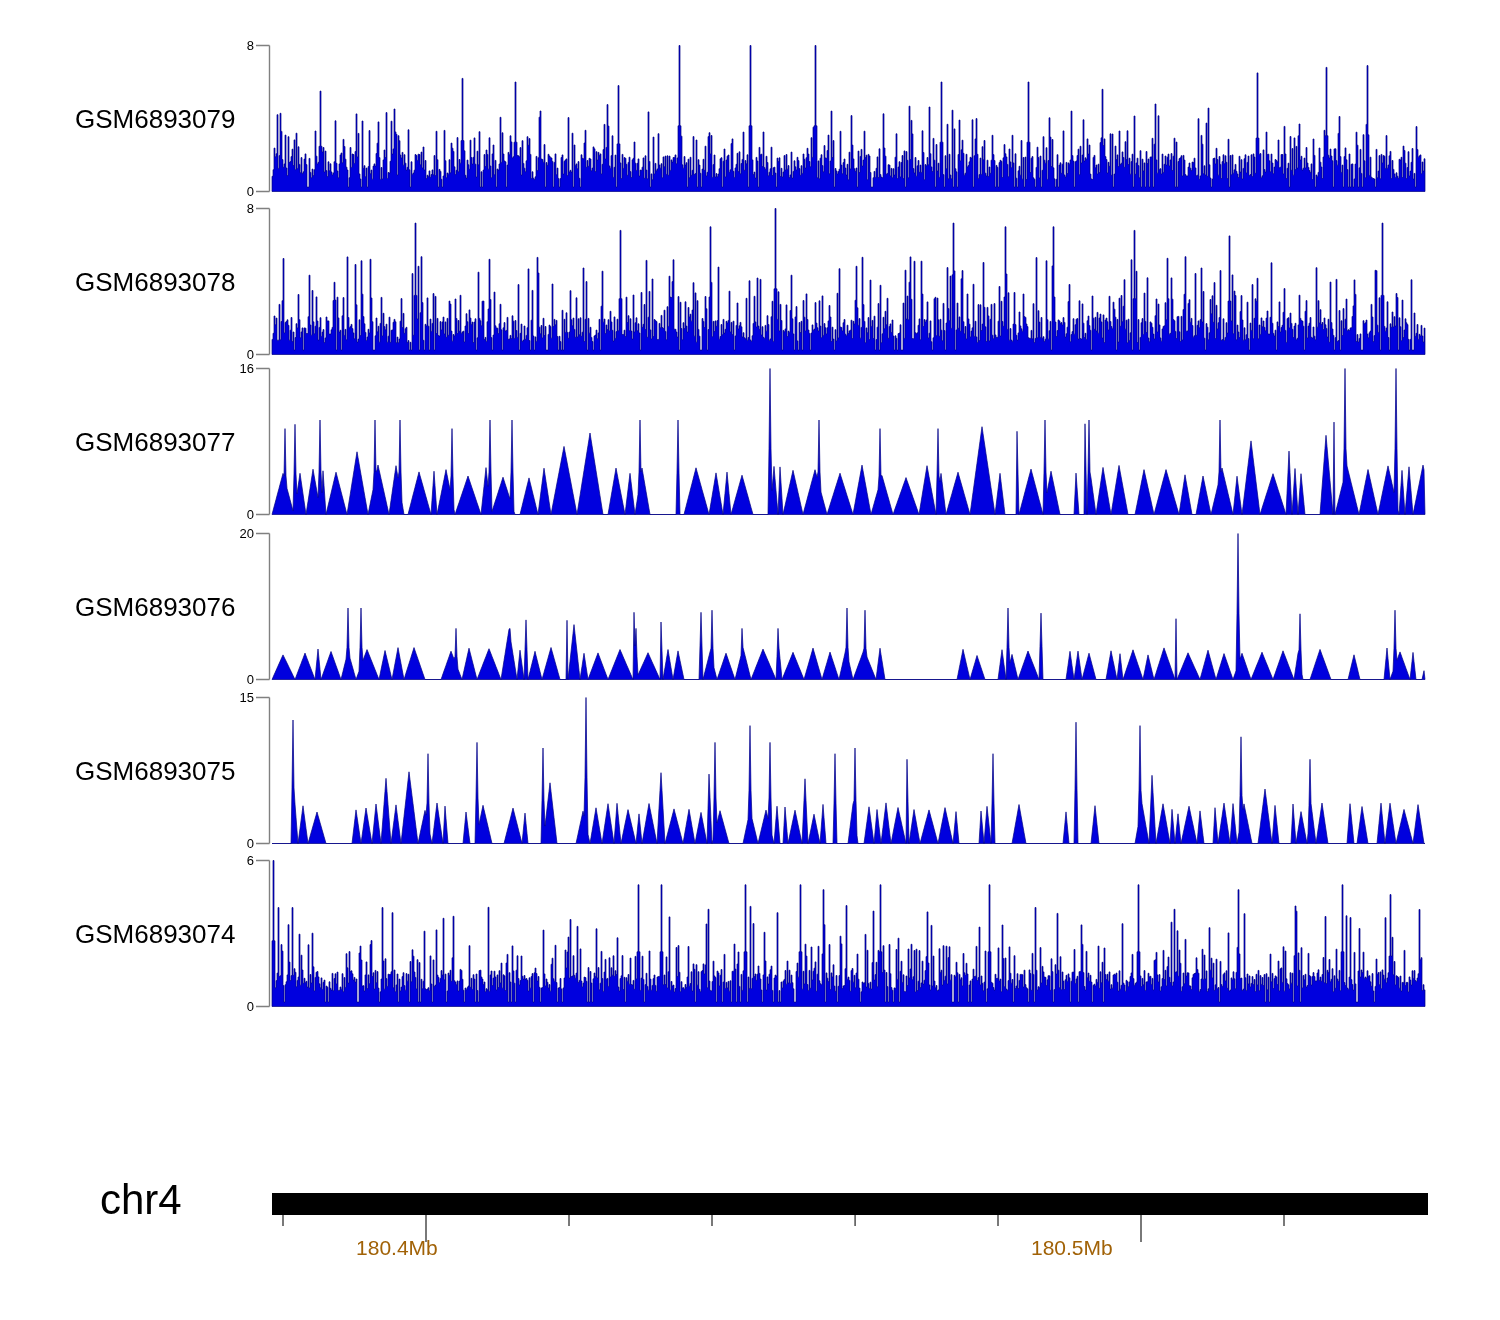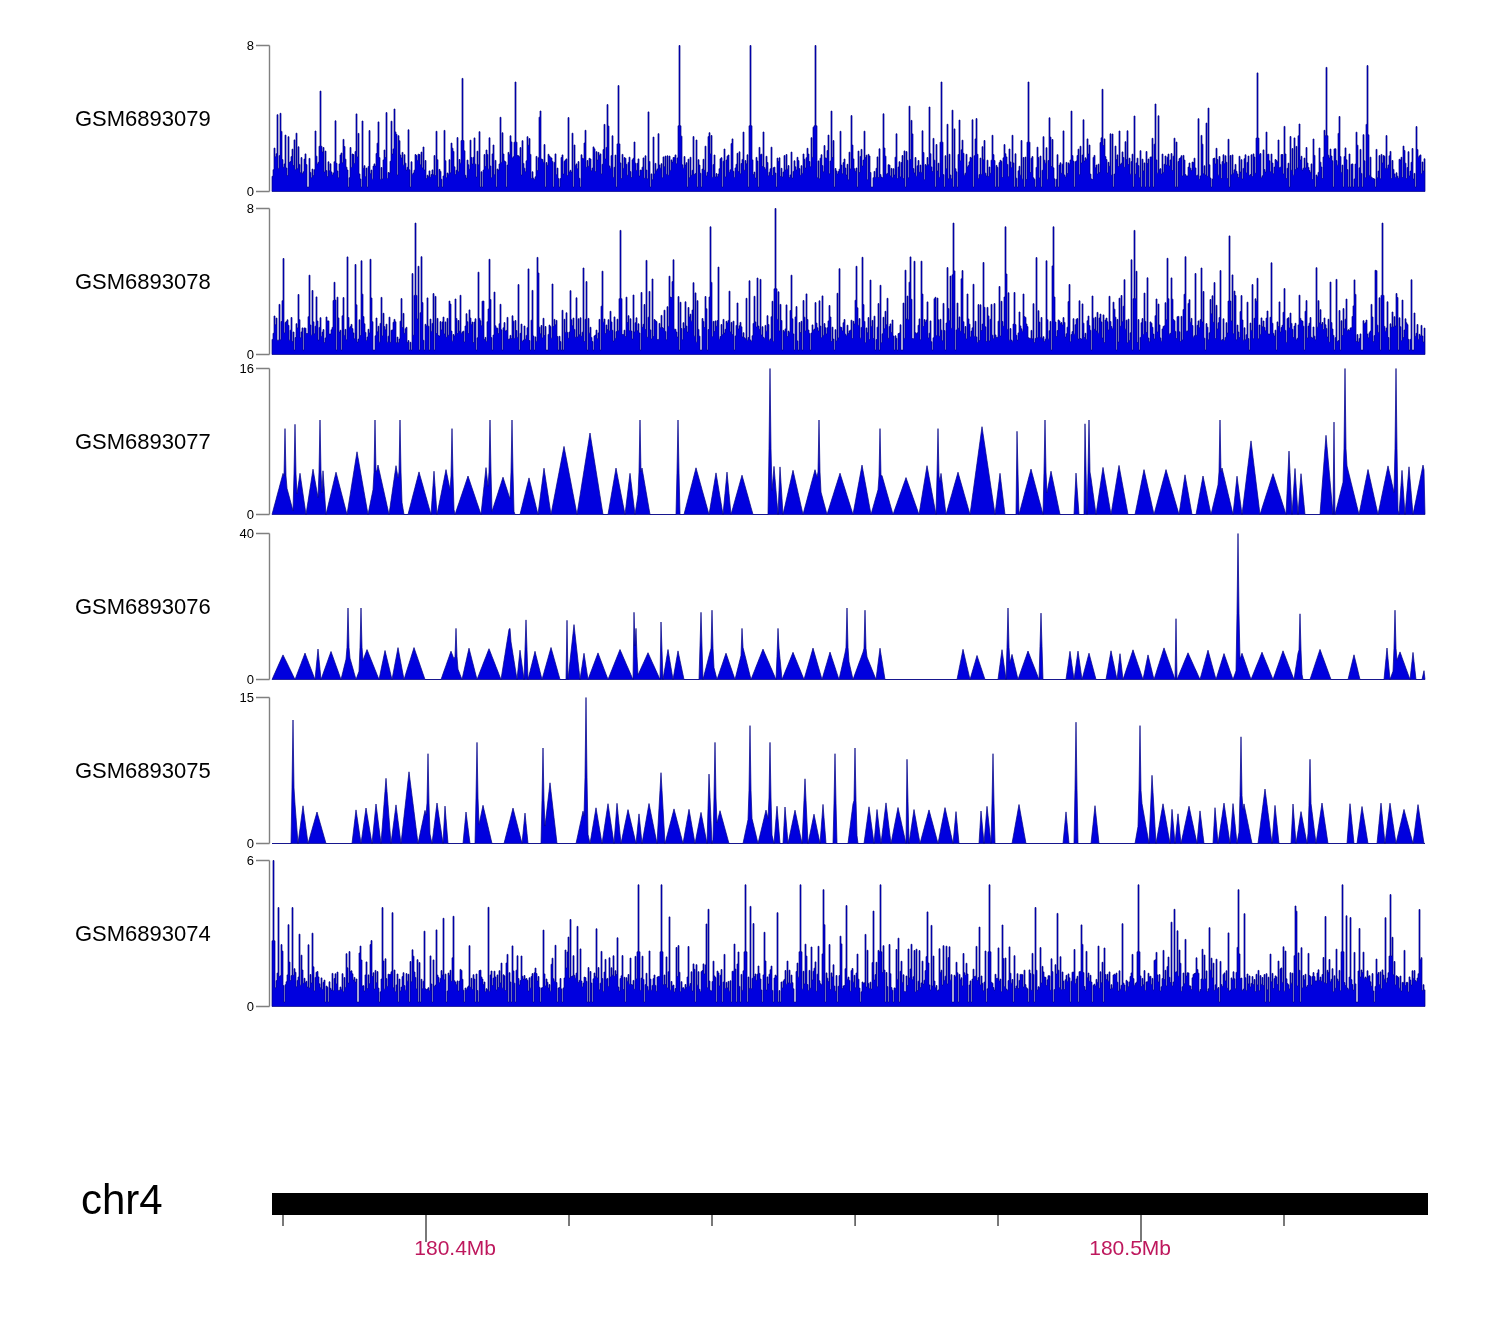--- a/index.html
+++ b/index.html
@@ -3,38 +3,38 @@
 <meta charset="utf-8">
 <style>
   html,body{margin:0;padding:0;background:#ffffff;}
   .canvas{
     position:relative; width:1500px; height:1320px; background:#ffffff;
     font-family:"Liberation Sans", sans-serif; color:#000; overflow:hidden;
   }
   .track{position:absolute; left:0; width:1500px; height:149px;}
   .tlabel{
     position:absolute; left:75px; top:50%; transform:translateY(-50%);
-    font-size:22px; color:#000; white-space:nowrap;
+    font-size:26px; color:#000; white-space:nowrap;
   }
   .ylab{
     position:absolute; left:208px; width:46px; text-align:right;
     font-size:13px; line-height:15px; color:#000;
   }
   .ymax{top:-6px;}
   .ymin{top:140px;}
   .plot{position:absolute; left:253px; top:0;}
   .ruler{position:absolute; left:0; top:1178px; width:1500px; height:110px;}
   .chrom{
-    position:absolute; left:81px; top:0; font-size:42px; line-height:44px; color:#000;
+    position:absolute; left:100px; top:0; font-size:42px; line-height:44px; color:#000;
   }
   .ideo{position:absolute; left:272px; top:15px; width:1156px; height:22px;}
   .rticks{position:absolute; left:253px; top:37px;}
   .coordlab{
-    position:absolute; top:58px; width:140px; text-align:right;
-    font-size:21px; color:#be185d; white-space:nowrap;
+    position:absolute; top:58px; width:140px; text-align:left;
+    font-size:21px; color:#a16207; white-space:nowrap;
   }
 </style>
 </head>
 <body>
 
 <div class="canvas">
 
   <div class="track" style="top:44px">
     <span class="tlabel">GSM6893079</span>
     <span class="ylab ymax">8</span>
@@ -60,21 +60,21 @@
     <span class="ylab ymax">16</span>
     <span class="ylab ymin">0</span>
     <svg class="plot" width="1175" height="149" viewBox="0 0 1175 149">
         <path d="M16.5,1.5 H3 M16.5,147.5 H3 M16.5,1.5 V147.5" stroke="#808080" stroke-width="1.4" fill="none"></path>
         <path d="M19,147.5L19,147.5L20,143.8L21,140.0L22,136.3L23,132.6L24,128.8L25,125.1L26,121.4L27,117.6L28,113.9L29,110.2L30,106.4L31,108.9L32,61.6L33,108.9L34,121.4L35,125.1L36,128.8L37,132.6L38,136.3L39,140.0L40,143.8L41,106.9L42,57.3L43,106.9L44,126.9L45,120.0L46,113.2L47,106.3L48,113.2L49,120.0L50,126.9L51,133.8L52,140.6L53,147.5L54,141.0L55,134.6L56,128.1L57,121.6L58,115.2L59,108.7L60,102.2L61,107.9L62,113.6L63,119.2L64,124.9L65,130.5L66,105.0L67,53.0L68,105.0L69,125.7L70,103.8L71,118.4L72,132.9L73,147.5L74,143.3L75,139.0L76,134.8L77,130.6L78,126.3L79,122.1L80,117.9L81,113.6L82,109.4L83,105.2L84,109.0L85,112.9L86,116.7L87,120.6L88,124.4L89,128.3L90,132.1L91,136.0L92,139.8L93,143.7L94,147.5L95,141.2L96,135.0L97,128.7L98,122.4L99,116.1L100,109.9L101,103.6L102,97.3L103,91.1L104,84.8L105,90.5L106,96.2L107,101.9L108,107.6L109,113.3L110,119.0L111,124.7L112,130.4L113,136.1L114,141.8L115,147.5L116,142.5L117,137.6L118,132.6L119,127.7L120,122.7L121,105.0L122,53.0L123,105.0L124,102.9L125,98.0L126,102.5L127,107.0L128,111.5L129,116.0L130,120.5L131,125.0L132,129.5L133,134.0L134,138.5L135,143.0L136,147.5L137,140.5L138,133.5L139,126.6L140,119.6L141,112.6L142,105.6L143,98.7L144,104.8L145,110.9L146,105.0L147,53.0L148,105.0L149,135.3L150,141.4L151,147.5L152,147.5L153,147.5L154,147.5L155,147.5L156,143.6L157,139.8L158,135.9L159,132.0L160,128.1L161,124.3L162,120.4L163,116.5L164,112.7L165,108.8L166,104.9L167,108.5L168,112.0L169,115.6L170,119.1L171,122.7L172,126.2L173,129.8L174,133.3L175,136.9L176,140.4L177,144.0L178,147.5L179,133.1L180,118.6L181,104.2L182,118.6L183,133.1L184,147.5L185,142.5L186,137.5L187,132.5L188,127.6L189,122.6L190,117.6L191,112.6L192,107.6L193,102.6L194,107.6L195,112.6L196,117.6L197,122.6L198,108.9L199,61.6L200,108.9L201,142.5L202,147.5L203,144.5L204,141.6L205,138.6L206,135.7L207,132.7L208,129.7L209,126.8L210,123.8L211,120.9L212,117.9L213,114.9L214,112.0L215,109.0L216,112.0L217,114.9L218,117.9L219,120.9L220,123.8L221,126.8L222,129.7L223,132.7L224,135.7L225,138.6L226,141.6L227,144.5L228,147.5L229,138.1L230,128.7L231,119.4L232,110.0L233,100.6L234,110.0L235,119.4L236,105.0L237,53.0L238,105.0L239,144.4L240,141.3L241,138.2L242,135.1L243,132.0L244,128.9L245,125.8L246,122.6L247,119.5L248,116.4L249,113.3L250,110.2L251,113.3L252,116.4L253,119.5L254,122.6L255,125.8L256,128.9L257,132.0L258,105.0L259,53.0L260,105.0L261,144.4L262,147.5L263,147.5L264,147.5L265,147.5L266,147.5L267,147.5L268,143.4L269,139.4L270,135.3L271,131.2L272,127.2L273,123.1L274,119.0L275,115.0L276,110.9L277,115.0L278,119.0L279,123.1L280,127.2L281,131.2L282,135.3L283,139.4L284,143.4L285,147.5L286,139.8L287,132.1L288,124.3L289,116.6L290,108.9L291,101.2L292,107.8L293,114.4L294,121.0L295,127.6L296,134.3L297,140.9L298,147.5L299,142.3L300,137.0L301,131.8L302,126.5L303,121.3L304,116.0L305,110.8L306,105.6L307,100.3L308,95.1L309,89.8L310,84.6L311,79.4L312,84.6L313,89.8L314,95.1L315,100.3L316,105.6L317,110.8L318,116.0L319,121.3L320,126.5L321,131.8L322,137.0L323,142.3L324,147.5L325,141.2L326,135.0L327,128.7L328,122.4L329,116.1L330,109.9L331,103.6L332,97.3L333,91.1L334,84.8L335,78.5L336,72.3L337,66.0L338,72.3L339,78.5L340,84.8L341,91.1L342,97.3L343,103.6L344,109.9L345,116.1L346,122.4L347,128.7L348,135.0L349,141.2L350,147.5L351,147.5L352,147.5L353,147.5L354,147.5L355,147.5L356,141.7L357,135.9L358,130.1L359,124.3L360,118.5L361,112.7L362,106.9L363,101.1L364,106.2L365,111.4L366,116.6L367,121.7L368,126.9L369,132.0L370,137.2L371,142.3L372,147.5L373,139.3L374,131.0L375,122.8L376,114.5L377,106.3L378,114.5L379,122.8L380,131.0L381,139.3L382,147.5L383,140.9L384,134.2L385,127.6L386,105.0L387,53.0L388,105.0L389,101.0L390,106.8L391,112.6L392,118.4L393,124.3L394,130.1L395,135.9L396,141.7L397,147.5L398,147.5L399,147.5L400,147.5L401,147.5L402,147.5L403,147.5L404,147.5L405,147.5L406,147.5L407,147.5L408,147.5L409,147.5L410,147.5L411,147.5L412,147.5L413,147.5L414,147.5L415,147.5L416,147.5L417,147.5L418,147.5L419,147.5L420,147.5L421,147.5L422,147.5L423,147.5L424,105.0L425,53.0L426,105.0L427,147.5L428,147.5L429,147.5L430,147.5L431,147.5L432,143.6L433,139.7L434,135.8L435,131.9L436,128.1L437,124.2L438,120.3L439,116.4L440,112.5L441,108.6L442,104.7L443,100.8L444,104.4L445,108.0L446,111.6L447,115.2L448,118.8L449,122.4L450,126.0L451,129.6L452,133.1L453,136.7L454,140.3L455,143.9L456,147.5L457,141.6L458,135.6L459,129.7L460,123.7L461,117.8L462,111.8L463,105.9L464,111.8L465,117.8L466,123.7L467,129.7L468,135.6L469,141.6L470,147.5L471,136.9L472,126.3L473,115.7L474,105.1L475,115.7L476,126.3L477,136.9L478,147.5L479,143.9L480,140.4L481,136.8L482,133.2L483,129.6L484,126.1L485,122.5L486,118.9L487,115.3L488,111.8L489,108.2L490,111.8L491,115.3L492,118.9L493,122.5L494,126.1L495,129.6L496,133.2L497,136.8L498,140.4L499,143.9L500,147.5L501,147.5L502,147.5L503,147.5L504,147.5L505,147.5L506,147.5L507,147.5L508,147.5L509,147.5L510,147.5L511,147.5L512,147.5L513,147.5L514,147.5L515,147.5L516,81.8L517,1.5L518,81.8L519,123.5L520,111.4L521,99.4L522,111.4L523,123.5L524,135.5L525,147.5L526,123.7L527,99.9L528,115.7L529,131.6L530,147.5L531,143.1L532,138.7L533,134.2L534,129.8L535,125.4L536,121.0L537,116.6L538,112.2L539,107.7L540,103.3L541,107.7L542,112.2L543,116.6L544,121.0L545,125.4L546,129.8L547,134.2L548,138.7L549,143.1L550,147.5L551,143.8L552,140.0L553,136.3L554,132.6L555,128.8L556,125.1L557,121.4L558,117.6L559,113.9L560,110.2L561,106.5L562,102.7L563,106.5L564,110.2L565,105.0L566,53.0L567,105.0L568,125.1L569,128.8L570,132.6L571,136.3L572,140.0L573,143.8L574,147.5L575,144.3L576,141.2L577,138.0L578,134.8L579,131.6L580,128.5L581,125.3L582,122.1L583,118.9L584,115.8L585,112.6L586,109.4L587,106.2L588,109.4L589,112.6L590,115.8L591,118.9L592,122.1L593,125.3L594,128.5L595,131.6L596,134.8L597,138.0L598,141.2L599,144.3L600,147.5L601,142.0L602,136.5L603,131.0L604,125.5L605,120.0L606,114.6L607,109.1L608,103.6L609,98.1L610,103.6L611,109.1L612,114.6L613,120.0L614,125.5L615,131.0L616,136.5L617,142.0L618,147.5L619,144.0L620,140.4L621,136.9L622,133.3L623,129.8L624,126.3L625,122.7L626,108.9L627,61.6L628,108.9L629,108.5L630,112.1L631,115.6L632,119.2L633,122.7L634,126.3L635,129.8L636,133.3L637,136.9L638,140.4L639,144.0L640,147.5L641,144.7L642,141.8L643,139.0L644,136.2L645,133.3L646,130.5L647,127.6L648,124.8L649,122.0L650,119.1L651,116.3L652,113.5L653,110.6L654,113.5L655,116.3L656,119.1L657,122.0L658,124.8L659,127.6L660,130.5L661,133.3L662,136.2L663,139.0L664,141.8L665,144.7L666,147.5L667,141.4L668,135.3L669,129.2L670,123.1L671,117.0L672,110.9L673,104.8L674,98.7L675,104.1L676,109.6L677,115.0L678,120.4L679,125.8L680,131.2L681,136.7L682,142.1L683,147.5L684,108.9L685,61.6L686,108.9L687,114.6L688,106.4L689,114.6L690,122.8L691,131.1L692,139.3L693,147.5L694,144.0L695,140.5L696,136.9L697,133.4L698,129.9L699,126.4L700,122.8L701,119.3L702,115.8L703,112.3L704,108.8L705,105.2L706,108.8L707,112.3L708,115.8L709,119.3L710,122.8L711,126.4L712,129.9L713,133.4L714,136.9L715,140.5L716,144.0L717,147.5L718,140.2L719,132.9L720,125.5L721,118.2L722,110.9L723,103.6L724,96.3L725,89.0L726,81.6L727,74.3L728,67.0L729,59.7L730,66.4L731,73.2L732,79.9L733,86.7L734,93.5L735,100.2L736,107.0L737,113.7L738,120.5L739,127.2L740,134.0L741,140.7L742,147.5L743,139.3L744,131.0L745,122.8L746,114.6L747,106.3L748,114.6L749,122.8L750,131.0L751,139.3L752,147.5L753,147.5L754,147.5L755,147.5L756,147.5L757,147.5L758,147.5L759,147.5L760,147.5L761,147.5L762,147.5L763,147.5L764,64.3L765,105.9L766,147.5L767,143.7L768,139.9L769,136.1L770,132.4L771,128.6L772,124.8L773,121.0L774,117.2L775,113.4L776,109.6L777,105.9L778,102.1L779,105.9L780,109.6L781,113.4L782,117.2L783,121.0L784,124.8L785,128.6L786,132.4L787,136.1L788,139.9L789,143.7L790,147.5L791,105.0L792,53.0L793,105.0L794,125.9L795,120.5L796,115.1L797,109.7L798,104.2L799,109.1L800,113.9L801,118.7L802,123.5L803,128.3L804,133.1L805,137.9L806,142.7L807,147.5L808,147.5L809,147.5L810,147.5L811,147.5L812,147.5L813,147.5L814,147.5L815,147.5L816,147.5L817,147.5L818,147.5L819,147.5L820,147.5L821,147.5L822,126.8L823,106.1L824,119.9L825,133.7L826,147.5L827,147.5L828,147.5L829,147.5L830,147.5L831,147.5L832,56.8L833,102.2L834,147.5L835,105.0L836,53.0L837,105.0L838,111.0L839,118.3L840,125.6L841,132.9L842,140.2L843,147.5L844,140.8L845,134.0L846,127.3L847,120.6L848,113.8L849,107.1L850,100.4L851,106.3L852,112.2L853,118.0L854,123.9L855,129.8L856,135.7L857,141.6L858,147.5L859,141.4L860,135.2L861,129.1L862,123.0L863,116.8L864,110.7L865,104.6L866,98.4L867,103.9L868,109.3L869,114.8L870,120.2L871,125.7L872,131.1L873,136.6L874,142.0L875,147.5L876,147.5L877,147.5L878,147.5L879,147.5L880,147.5L881,147.5L882,147.5L883,142.5L884,137.5L885,132.5L886,127.6L887,122.6L888,117.6L889,112.6L890,107.6L891,102.6L892,107.1L893,111.6L894,116.1L895,120.6L896,125.1L897,129.6L898,134.0L899,138.5L900,143.0L901,147.5L902,143.8L903,140.0L904,136.3L905,132.5L906,128.8L907,125.1L908,121.3L909,117.6L910,113.8L911,110.1L912,106.4L913,102.6L914,106.1L915,109.5L916,113.0L917,116.4L918,119.9L919,123.3L920,126.8L921,130.2L922,133.7L923,137.1L924,140.6L925,144.0L926,147.5L927,140.9L928,134.3L929,127.7L930,121.1L931,114.5L932,107.8L933,113.5L934,119.2L935,124.8L936,130.5L937,136.2L938,141.8L939,147.5L940,147.5L941,147.5L942,147.5L943,147.5L944,142.0L945,136.5L946,131.0L947,125.5L948,120.0L949,114.5L950,109.0L951,113.8L952,118.6L953,123.4L954,128.2L955,133.1L956,137.9L957,142.7L958,147.5L959,143.3L960,139.0L961,134.8L962,130.6L963,126.4L964,122.1L965,117.9L966,105.0L967,53.0L968,105.0L969,101.0L970,105.2L971,109.4L972,113.7L973,117.9L974,122.1L975,126.4L976,130.6L977,134.8L978,139.0L979,143.3L980,147.5L981,137.9L982,128.4L983,118.8L984,109.2L985,116.9L986,124.5L987,132.2L988,139.8L989,147.5L990,139.3L991,131.1L992,123.0L993,114.8L994,106.6L995,98.4L996,90.2L997,82.0L998,73.9L999,82.0L1000,90.2L1001,98.4L1002,106.6L1003,114.8L1004,123.0L1005,131.1L1006,139.3L1007,147.5L1008,144.4L1009,141.2L1010,138.1L1011,134.9L1012,131.8L1013,128.6L1014,125.5L1015,122.4L1016,119.2L1017,116.1L1018,112.9L1019,109.8L1020,106.7L1021,109.8L1022,112.9L1023,116.1L1024,119.2L1025,122.4L1026,125.5L1027,128.6L1028,131.8L1029,134.9L1030,138.1L1031,141.2L1032,144.4L1033,147.5L1034,126.4L1035,105.3L1036,84.1L1037,105.3L1038,126.4L1039,147.5L1040,132.2L1041,116.9L1042,101.5L1043,116.9L1044,132.2L1045,147.5L1046,133.9L1047,120.3L1048,106.7L1049,116.9L1050,127.1L1051,137.3L1052,147.5L1053,147.5L1054,147.5L1055,147.5L1056,147.5L1057,147.5L1058,147.5L1059,147.5L1060,147.5L1061,147.5L1062,147.5L1063,147.5L1064,147.5L1065,147.5L1066,147.5L1067,147.5L1068,134.3L1069,121.1L1070,107.9L1071,94.7L1072,81.5L1073,68.3L1074,79.6L1075,90.9L1076,102.2L1077,113.5L1078,124.9L1079,136.2L1080,147.5L1081,55.1L1082,147.5L1083,143.5L1084,139.4L1085,135.4L1086,131.3L1087,127.3L1088,123.3L1089,119.2L1090,115.2L1091,81.8L1092,1.5L1093,81.8L1094,99.0L1095,103.1L1096,107.1L1097,111.1L1098,115.2L1099,119.2L1100,123.3L1101,127.3L1102,131.3L1103,135.4L1104,139.4L1105,143.5L1106,147.5L1107,142.5L1108,137.5L1109,132.5L1110,127.5L1111,122.5L1112,117.5L1113,112.5L1114,107.5L1115,102.5L1116,107.0L1117,111.5L1118,116.0L1119,120.5L1120,125.0L1121,129.5L1122,134.0L1123,138.5L1124,143.0L1125,147.5L1126,142.6L1127,137.8L1128,132.9L1129,128.1L1130,123.2L1131,118.3L1132,113.5L1133,108.6L1134,103.7L1135,98.9L1136,103.3L1137,107.7L1138,112.1L1139,116.6L1140,121.0L1141,125.4L1142,81.8L1143,1.5L1144,81.8L1145,143.1L1146,147.5L1147,132.8L1148,118.1L1149,103.4L1150,118.1L1151,132.8L1152,147.5L1153,135.6L1154,123.6L1155,111.7L1156,99.8L1157,111.7L1158,123.6L1159,135.6L1160,147.5L1161,142.6L1162,137.6L1163,132.7L1164,127.7L1165,122.8L1166,117.9L1167,112.9L1168,108.0L1169,103.0L1170,98.1L1171,103.0L1172,147.5Z" fill="#0000DE" stroke="#000082" stroke-width="0.7"></path>
       </svg>
   </div>
 
   <div class="track" style="top:532px">
     <span class="tlabel">GSM6893076</span>
-    <span class="ylab ymax">40</span>
+    <span class="ylab ymax">20</span>
     <span class="ylab ymin">0</span>
     <svg class="plot" width="1175" height="149" viewBox="0 0 1175 149">
         <path d="M16.5,1.5 H3 M16.5,147.5 H3 M16.5,1.5 V147.5" stroke="#808080" stroke-width="1.4" fill="none"></path>
         <path d="M19,147.5L19,147.5L20,145.3L21,143.0L22,140.8L23,138.5L24,136.3L25,134.1L26,131.8L27,129.6L28,127.3L29,125.1L30,122.9L31,124.9L32,127.0L33,129.0L34,131.1L35,133.1L36,135.2L37,137.2L38,139.3L39,141.3L40,143.4L41,145.4L42,147.5L43,144.9L44,142.2L45,139.6L46,136.9L47,134.3L48,131.7L49,129.0L50,126.4L51,123.7L52,121.1L53,123.7L54,126.4L55,129.0L56,131.7L57,134.3L58,136.9L59,139.6L60,142.2L61,144.9L62,147.5L63,137.3L64,127.2L65,117.0L66,127.2L67,137.3L68,147.5L69,144.7L70,141.9L71,139.1L72,136.3L73,133.5L74,130.7L75,127.9L76,125.1L77,122.3L78,119.5L79,122.3L80,125.1L81,127.9L82,130.7L83,133.5L84,136.3L85,139.1L86,141.9L87,144.7L88,147.5L89,143.4L90,139.4L91,135.3L92,131.3L93,127.2L94,115.3L95,76.0L96,115.3L97,126.2L98,129.7L99,133.3L100,136.8L101,140.4L102,143.9L103,147.5L104,144.8L105,142.1L106,139.3L107,115.3L108,76.0L109,115.3L110,128.4L111,125.7L112,123.0L113,120.3L114,117.6L115,120.0L116,122.5L117,125.0L118,127.5L119,130.0L120,132.5L121,135.0L122,137.5L123,140.0L124,142.5L125,145.0L126,147.5L127,142.7L128,137.8L129,133.0L130,128.2L131,123.3L132,118.5L133,122.6L134,126.8L135,130.9L136,135.1L137,139.2L138,143.4L139,147.5L140,142.2L141,136.9L142,131.5L143,126.2L144,120.9L145,115.6L146,120.9L147,126.2L148,131.5L149,136.9L150,142.2L151,147.5L152,144.3L153,141.1L154,137.9L155,134.7L156,131.6L157,128.4L158,125.2L159,122.0L160,118.8L161,115.6L162,118.5L163,121.4L164,124.3L165,127.2L166,130.1L167,133.0L168,135.9L169,138.8L170,141.7L171,144.6L172,147.5L173,147.5L174,147.5L175,147.5L176,147.5L177,147.5L178,147.5L179,147.5L180,147.5L181,147.5L182,147.5L183,147.5L184,147.5L185,147.5L186,147.5L187,147.5L188,147.5L189,144.7L190,141.8L191,139.0L192,136.2L193,133.4L194,130.5L195,127.7L196,124.9L197,122.0L198,119.2L199,121.8L200,124.4L201,126.9L202,124.5L203,96.4L204,124.5L205,137.2L206,139.8L207,142.4L208,144.9L209,147.5L210,143.0L211,138.5L212,134.1L213,129.6L214,125.1L215,120.6L216,116.2L217,120.1L218,124.0L219,127.9L220,131.8L221,135.7L222,139.7L223,143.6L224,147.5L225,144.9L226,142.4L227,139.8L228,137.2L229,134.7L230,132.1L231,129.5L232,126.9L233,124.4L234,121.8L235,119.2L236,116.7L237,119.2L238,121.8L239,124.4L240,126.9L241,129.5L242,132.1L243,134.7L244,137.2L245,139.8L246,142.4L247,144.9L248,147.5L249,141.2L250,134.9L251,128.6L252,122.4L253,116.1L254,109.8L255,103.5L256,97.2L257,96.4L258,109.8L259,116.1L260,122.4L261,128.6L262,134.9L263,141.2L264,147.5L265,137.7L266,128.0L267,118.2L268,125.5L269,132.9L270,140.2L271,147.5L272,117.7L273,87.9L274,117.7L275,147.5L276,143.5L277,139.5L278,135.4L279,131.4L280,127.4L281,123.4L282,119.3L283,123.4L284,127.4L285,131.4L286,135.4L287,139.5L288,143.5L289,147.5L290,143.9L291,140.4L292,136.8L293,133.3L294,129.7L295,126.2L296,122.6L297,119.1L298,115.5L299,119.1L300,122.6L301,126.2L302,129.7L303,133.3L304,136.8L305,140.4L306,143.9L307,147.5L308,147.5L309,147.5L310,147.5L311,147.5L312,147.5L313,147.5L314,88.3L315,147.5L316,138.3L317,129.2L318,120.0L319,110.9L320,101.7L321,92.6L322,101.7L323,110.9L324,120.0L325,129.2L326,138.3L327,147.5L328,140.9L329,134.4L330,127.8L331,121.3L332,127.8L333,134.4L334,140.9L335,147.5L336,144.8L337,142.2L338,139.5L339,136.9L340,134.2L341,131.6L342,128.9L343,126.2L344,123.6L345,120.9L346,123.6L347,126.2L348,128.9L349,131.6L350,134.2L351,136.9L352,139.5L353,142.2L354,144.8L355,147.5L356,145.0L357,142.5L358,140.0L359,137.5L360,135.0L361,132.5L362,130.0L363,127.5L364,125.0L365,122.5L366,120.0L367,117.5L368,119.8L369,122.1L370,124.4L371,126.8L372,129.1L373,131.4L374,133.7L375,136.0L376,138.3L377,140.6L378,142.9L379,145.2L380,147.5L381,80.3L382,113.9L383,96.4L384,124.5L385,143.0L386,140.8L387,138.6L388,136.3L389,134.1L390,131.9L391,129.7L392,127.4L393,125.2L394,123.0L395,120.7L396,123.0L397,125.2L398,127.4L399,129.7L400,131.9L401,134.1L402,136.3L403,138.6L404,140.8L405,143.0L406,145.3L407,147.5L408,90.0L409,118.7L410,147.5L411,141.5L412,135.5L413,129.5L414,123.5L415,117.5L416,123.5L417,129.5L418,135.5L419,141.5L420,147.5L421,141.8L422,136.1L423,130.3L424,124.6L425,118.9L426,123.7L427,128.4L428,133.2L429,138.0L430,142.7L431,147.5L432,147.5L433,147.5L434,147.5L435,147.5L436,147.5L437,147.5L438,147.5L439,147.5L440,147.5L441,147.5L442,147.5L443,147.5L444,147.5L445,147.5L446,147.5L447,113.9L448,80.3L449,113.9L450,147.5L451,143.6L452,139.6L453,135.7L454,131.8L455,127.9L456,123.9L457,120.0L458,116.3L459,78.2L460,116.3L461,135.7L462,139.6L463,143.6L464,147.5L465,144.6L466,141.7L467,138.7L468,135.8L469,132.9L470,130.0L471,127.0L472,124.1L473,121.2L474,124.1L475,127.0L476,130.0L477,132.9L478,135.8L479,138.7L480,141.7L481,144.6L482,147.5L483,143.5L484,139.5L485,135.5L486,131.5L487,127.4L488,123.4L489,96.4L490,115.4L491,119.4L492,123.4L493,127.4L494,131.5L495,135.5L496,139.5L497,143.5L498,147.5L499,145.0L500,142.4L501,139.9L502,137.4L503,134.8L504,132.3L505,129.8L506,127.2L507,124.7L508,122.2L509,119.6L510,117.1L511,119.4L512,121.8L513,124.1L514,126.4L515,128.8L516,131.1L517,133.5L518,135.8L519,138.1L520,140.5L521,142.8L522,145.2L523,147.5L524,124.5L525,96.4L526,116.1L527,126.6L528,137.0L529,147.5L530,145.0L531,142.6L532,140.1L533,137.6L534,135.2L535,132.7L536,130.2L537,127.7L538,125.3L539,122.8L540,120.3L541,122.8L542,125.3L543,127.7L544,130.2L545,132.7L546,135.2L547,137.6L548,140.1L549,142.6L550,145.0L551,147.5L552,144.0L553,140.5L554,137.0L555,133.6L556,130.1L557,126.6L558,123.1L559,119.6L560,116.1L561,119.6L562,123.1L563,126.6L564,130.1L565,133.6L566,137.0L567,140.5L568,144.0L569,147.5L570,144.1L571,140.6L572,137.2L573,133.8L574,130.4L575,126.9L576,123.5L577,120.1L578,123.1L579,126.2L580,129.2L581,132.3L582,135.3L583,138.4L584,141.4L585,144.5L586,147.5L587,143.1L588,138.7L589,134.3L590,129.8L591,125.4L592,121.0L593,115.3L594,76.0L595,115.3L596,129.8L597,134.3L598,138.7L599,143.1L600,147.5L601,144.8L602,142.0L603,139.3L604,136.6L605,133.8L606,131.1L607,128.4L608,125.7L609,122.9L610,120.2L611,116.3L612,78.2L613,116.3L614,125.0L615,127.5L616,130.0L617,132.5L618,135.0L619,137.5L620,140.0L621,142.5L622,145.0L623,147.5L624,139.7L625,131.9L626,124.1L627,116.2L628,122.5L629,128.7L630,135.0L631,141.2L632,147.5L633,147.5L634,147.5L635,147.5L636,147.5L637,147.5L638,147.5L639,147.5L640,147.5L641,147.5L642,147.5L643,147.5L644,147.5L645,147.5L646,147.5L647,147.5L648,147.5L649,147.5L650,147.5L651,147.5L652,147.5L653,147.5L654,147.5L655,147.5L656,147.5L657,147.5L658,147.5L659,147.5L660,147.5L661,147.5L662,147.5L663,147.5L664,147.5L665,147.5L666,147.5L667,147.5L668,147.5L669,147.5L670,147.5L671,147.5L672,147.5L673,147.5L674,147.5L675,147.5L676,147.5L677,147.5L678,147.5L679,147.5L680,147.5L681,147.5L682,147.5L683,147.5L684,147.5L685,147.5L686,147.5L687,147.5L688,147.5L689,147.5L690,147.5L691,147.5L692,147.5L693,147.5L694,147.5L695,147.5L696,147.5L697,147.5L698,147.5L699,147.5L700,147.5L701,147.5L702,147.5L703,147.5L704,147.5L705,142.5L706,137.4L707,132.4L708,127.4L709,122.4L710,117.3L711,121.6L712,125.9L713,130.3L714,134.6L715,138.9L716,143.2L717,147.5L718,144.1L719,140.6L720,137.2L721,133.8L722,130.4L723,126.9L724,123.5L725,126.5L726,129.5L727,132.5L728,135.5L729,138.5L730,141.5L731,144.5L732,147.5L733,147.5L734,147.5L735,147.5L736,147.5L737,147.5L738,147.5L739,147.5L740,147.5L741,147.5L742,147.5L743,147.5L744,147.5L745,147.5L746,140.0L747,132.6L748,125.1L749,117.7L750,125.1L751,132.6L752,140.0L753,147.5L754,115.3L755,76.0L756,115.3L757,130.7L758,126.6L759,122.4L760,126.6L761,130.7L762,134.9L763,139.1L764,143.3L765,147.5L766,144.6L767,141.8L768,138.9L769,136.1L770,133.2L771,130.4L772,127.5L773,124.7L774,121.8L775,119.0L776,121.6L777,124.2L778,126.8L779,129.4L780,132.0L781,134.5L782,137.1L783,139.7L784,142.3L785,144.9L786,147.5L787,114.3L788,81.1L789,114.3L790,147.5L791,147.5L792,147.5L793,147.5L794,147.5L795,147.5L796,147.5L797,147.5L798,147.5L799,147.5L800,147.5L801,147.5L802,147.5L803,147.5L804,147.5L805,147.5L806,147.5L807,147.5L808,147.5L809,147.5L810,147.5L811,147.5L812,147.5L813,147.5L814,140.4L815,133.4L816,126.3L817,119.3L818,126.3L819,133.4L820,140.4L821,147.5L822,140.4L823,133.3L824,126.2L825,119.1L826,126.2L827,133.3L828,140.4L829,147.5L830,143.7L831,140.0L832,136.2L833,132.5L834,128.7L835,124.9L836,121.2L837,124.9L838,128.7L839,132.5L840,136.2L841,140.0L842,143.7L843,147.5L844,147.5L845,147.5L846,147.5L847,147.5L848,147.5L849,147.5L850,147.5L851,147.5L852,147.5L853,147.5L854,141.8L855,136.0L856,130.3L857,124.5L858,118.8L859,123.6L860,128.4L861,133.1L862,137.9L863,142.7L864,147.5L865,138.9L866,130.3L867,121.7L868,130.3L869,138.9L870,147.5L871,144.5L872,141.6L873,138.6L874,135.6L875,132.7L876,129.7L877,126.7L878,123.8L879,120.8L880,117.8L881,120.8L882,123.8L883,126.7L884,129.7L885,132.7L886,135.6L887,138.6L888,141.6L889,144.5L890,147.5L891,142.6L892,137.7L893,132.7L894,127.8L895,122.9L896,127.0L897,131.1L898,135.2L899,139.3L900,143.4L901,147.5L902,144.3L903,141.2L904,138.0L905,134.8L906,131.7L907,128.5L908,125.4L909,122.2L910,119.0L911,115.9L912,118.7L913,121.6L914,124.5L915,127.4L916,130.2L917,133.1L918,136.0L919,138.9L920,141.7L921,144.6L922,147.5L923,86.7L924,147.5L925,145.1L926,142.7L927,140.2L928,137.8L929,135.4L930,133.0L931,130.5L932,128.1L933,125.7L934,123.3L935,120.8L936,123.1L937,125.3L938,127.5L939,129.7L940,132.0L941,134.2L942,136.4L943,138.6L944,140.8L945,143.1L946,145.3L947,147.5L948,143.8L949,140.2L950,136.5L951,132.9L952,129.2L953,125.5L954,121.9L955,118.2L956,121.9L957,125.5L958,129.2L959,132.9L960,136.5L961,140.2L962,143.8L963,147.5L964,144.3L965,141.0L966,137.8L967,134.5L968,131.3L969,128.1L970,124.8L971,121.6L972,124.4L973,127.3L974,130.2L975,133.1L976,136.0L977,138.9L978,141.7L979,144.6L980,147.5L981,144.6L982,141.7L983,138.8L984,81.8L985,1.5L986,81.8L987,127.1L988,124.2L989,121.3L990,124.2L991,127.1L992,130.0L993,132.9L994,135.8L995,138.8L996,141.7L997,144.6L998,147.5L999,145.0L1000,142.5L1001,140.1L1002,137.6L1003,135.1L1004,132.6L1005,130.2L1006,127.7L1007,125.2L1008,122.7L1009,120.2L1010,122.7L1011,125.2L1012,127.7L1013,130.2L1014,132.6L1015,135.1L1016,137.6L1017,140.1L1018,142.5L1019,145.0L1020,147.5L1021,144.6L1022,141.8L1023,138.9L1024,136.0L1025,133.2L1026,130.3L1027,127.4L1028,124.5L1029,121.7L1030,118.8L1031,121.4L1032,124.0L1033,126.6L1034,129.2L1035,131.9L1036,134.5L1037,137.1L1038,139.7L1039,142.3L1040,144.9L1041,147.5L1042,141.0L1043,134.4L1044,127.9L1045,121.3L1046,117.9L1047,81.8L1048,117.9L1049,142.3L1050,147.5L1051,147.5L1052,147.5L1053,147.5L1054,147.5L1055,147.5L1056,147.5L1057,147.5L1058,144.5L1059,141.5L1060,138.5L1061,135.5L1062,132.4L1063,129.4L1064,126.4L1065,123.4L1066,120.4L1067,117.4L1068,120.1L1069,122.9L1070,125.6L1071,128.3L1072,131.1L1073,133.8L1074,136.5L1075,139.3L1076,142.0L1077,144.8L1078,147.5L1079,147.5L1080,147.5L1081,147.5L1082,147.5L1083,147.5L1084,147.5L1085,147.5L1086,147.5L1087,147.5L1088,147.5L1089,147.5L1090,147.5L1091,147.5L1092,147.5L1093,147.5L1094,147.5L1095,147.5L1096,143.4L1097,139.3L1098,135.1L1099,131.0L1100,126.9L1101,122.8L1102,126.9L1103,131.0L1104,135.1L1105,139.3L1106,143.4L1107,147.5L1108,147.5L1109,147.5L1110,147.5L1111,147.5L1112,147.5L1113,147.5L1114,147.5L1115,147.5L1116,147.5L1117,147.5L1118,147.5L1119,147.5L1120,147.5L1121,147.5L1122,147.5L1123,147.5L1124,147.5L1125,147.5L1126,147.5L1127,147.5L1128,147.5L1129,147.5L1130,147.5L1131,147.5L1132,137.0L1133,126.5L1134,116.0L1135,126.5L1136,137.0L1137,147.5L1138,144.7L1139,142.0L1140,139.2L1141,116.3L1142,78.2L1143,116.3L1144,128.2L1145,125.4L1146,122.6L1147,119.9L1148,122.6L1149,125.4L1150,128.2L1151,130.9L1152,133.7L1153,136.5L1154,139.2L1155,142.0L1156,144.7L1157,147.5L1158,138.5L1159,129.5L1160,120.4L1161,129.5L1162,138.5L1163,147.5L1164,147.5L1165,147.5L1166,147.5L1167,147.5L1168,147.5L1169,147.5L1170,143.1L1171,138.7L1172,147.5Z" fill="#0000DE" stroke="#000082" stroke-width="0.7"></path>
       </svg>
   </div>
 
   <div class="track" style="top:696px">
     <span class="tlabel">GSM6893075</span>
     <span class="ylab ymax">15</span>

